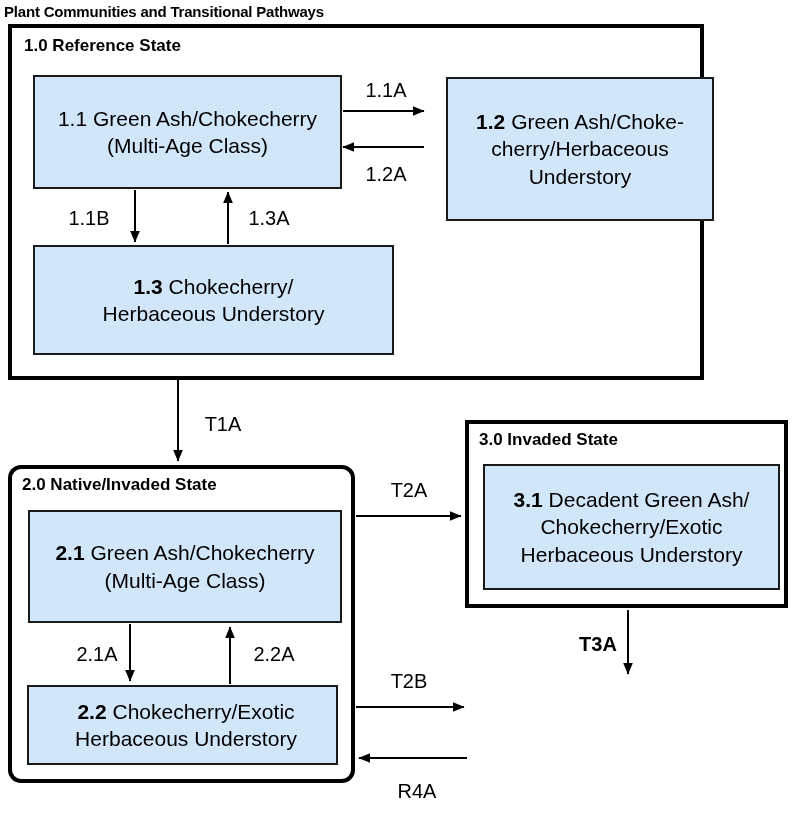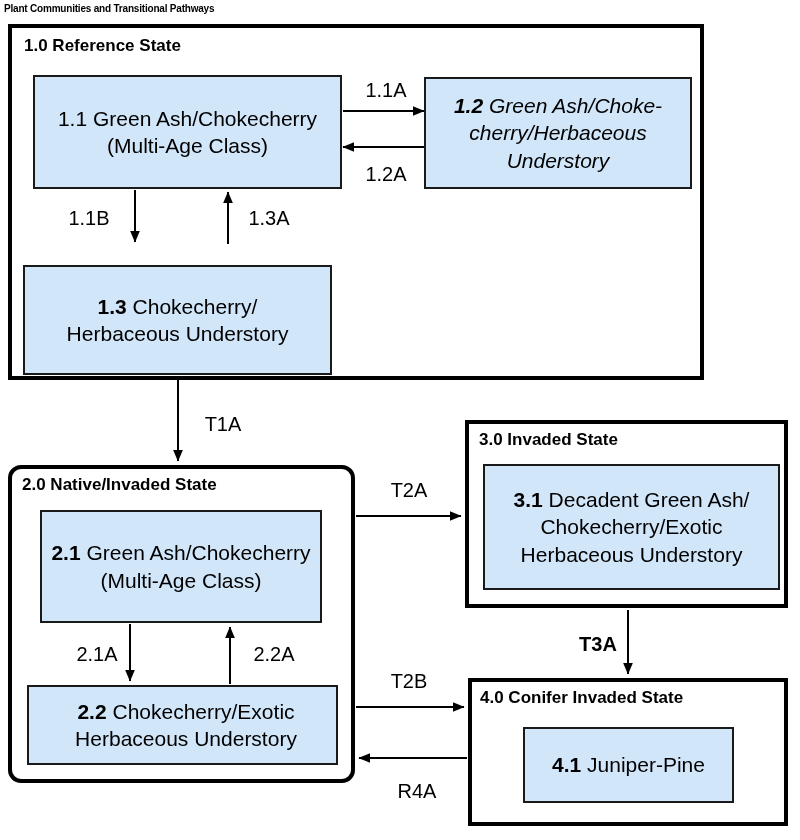--- a/index.html
+++ b/index.html
@@ -1,18 +1,18 @@
 <!DOCTYPE html>
 <html style="--box-fill: #d2e6fa; --box-border: #1a1a1a; --state-border: #000000; --arrow: #000000;"><head>
 <meta charset="utf-8">
 <style>
   html,body{margin:0;padding:0;background:#fff;}
   .canvas{position:relative;width:800px;height:840px;background:#fff;overflow:hidden;
           font-family:"Liberation Sans","DejaVu Sans",sans-serif;color:#000;}
-  .title{position:absolute;left:4px;top:3px;font-size:10px;font-weight:bold;letter-spacing:-0.2px;white-space:nowrap;}
+  .title{position:absolute;left:4px;top:3px;font-size:15px;font-weight:bold;letter-spacing:-0.2px;white-space:nowrap;}
   .state{position:absolute;border:4px solid var(--state-border,#000);background:#fff;box-sizing:border-box;}
   .state-header{position:absolute;font-weight:bold;font-size:17px;white-space:nowrap;}
   .community{position:absolute;background:var(--box-fill,#d2e6fa);border:2px solid var(--box-border,#1a1a1a);
              box-sizing:border-box;display:flex;align-items:center;justify-content:center;
              font-size:21px;line-height:1.3;text-align:center;}
   .community .txt{white-space:pre-line;}
   .plabel{position:absolute;font-size:20px;transform:translate(-50%,-50%);white-space:nowrap;}
   .plabel.bold{font-weight:bold;}
   svg.arrows{position:absolute;left:0;top:0;pointer-events:none;}
   .arrow{stroke:var(--arrow,#000);stroke-width:2;fill:none;}
@@ -24,58 +24,52 @@
 <div class="canvas">
 
   <div class="title">Plant Communities and Transitional Pathways</div>
 
   <div class="state" style="left:8px;top:24px;width:696px;height:356px;">
     <div class="state-header" style="left:12px;top:8px;">1.0 Reference State</div>
     <div class="community" style="left:21px;top:47px;width:309px;height:114px;">
       <div class="txt"><span>1.1</span><span> Green Ash/Chokecherry
 (Multi-Age Class)</span></div>
     </div>
-    <div class="community" style="left:412px;top:49px;width:268px;height:112px;font-style:italic;">
+    <div class="community" style="left:434px;top:49px;width:268px;height:144px;">
       <div class="txt"><b>1.2</b><span> Green Ash/Choke-
 cherry/Herbaceous
 Understory</span></div>
     </div>
-    <div class="community" style="left:11px;top:217px;width:309px;height:110px;margin-top:20px;">
+    <div class="community" style="left:21px;top:217px;width:361px;height:110px;">
       <div class="txt"><b>1.3</b><span> Chokecherry/
 Herbaceous Understory</span></div>
     </div>
   </div>
 
   <div class="state" style="left:8px;top:465px;width:347px;height:318px;border-radius:13px;">
     <div class="state-header" style="left:10px;top:6px;">2.0 Native/Invaded State</div>
-    <div class="community" style="left:28px;top:41px;width:282px;height:113px;">
+    <div class="community" style="left:16px;top:41px;width:314px;height:113px;">
       <div class="txt"><b>2.1</b><span> Green Ash/Chokecherry
 (Multi-Age Class)</span></div>
     </div>
     <div class="community" style="left:15px;top:216px;width:311px;height:80px;padding-left:7px;">
       <div class="txt"><b>2.2</b><span> Chokecherry/Exotic
 Herbaceous Understory</span></div>
     </div>
   </div>
 
   <div class="state" style="left:465px;top:420px;width:323px;height:188px;">
     <div class="state-header" style="left:10px;top:6px;">3.0 Invaded State</div>
     <div class="community" style="left:14px;top:40px;width:297px;height:126px;">
       <div class="txt"><b>3.1</b><span> Decadent Green Ash/
 Chokecherry/Exotic
 Herbaceous Understory</span></div>
     </div>
   </div>
 
-  <div class="state" style="left:468px;top:678px;width:320px;height:148px;">
-    <div class="state-header" style="left:8px;top:6px;">4.0 Conifer Invaded State</div>
-    <div class="community" style="left:51px;top:45px;width:211px;height:76px;">
-      <div class="txt"><b>4.1</b><span> Juniper-Pine</span></div>
-    </div>
-  </div>
 
   <svg class="arrows" width="800" height="840" viewBox="0 0 800 840">
     <defs>
       <marker id="ah" markerWidth="6" markerHeight="6" refX="5.7" refY="2.5" orient="auto" markerUnits="strokeWidth">
         <path d="M0,0 L6,2.5 L0,5 Z" class="ah"></path>
       </marker>
     </defs>
     <line class="arrow" marker-end="url(#ah)" x1="343" y1="111" x2="424" y2="111"></line>
     <line class="arrow" marker-end="url(#ah)" x1="424" y1="147" x2="343" y2="147"></line>
     <line class="arrow" marker-end="url(#ah)" x1="135" y1="190" x2="135" y2="242"></line>

